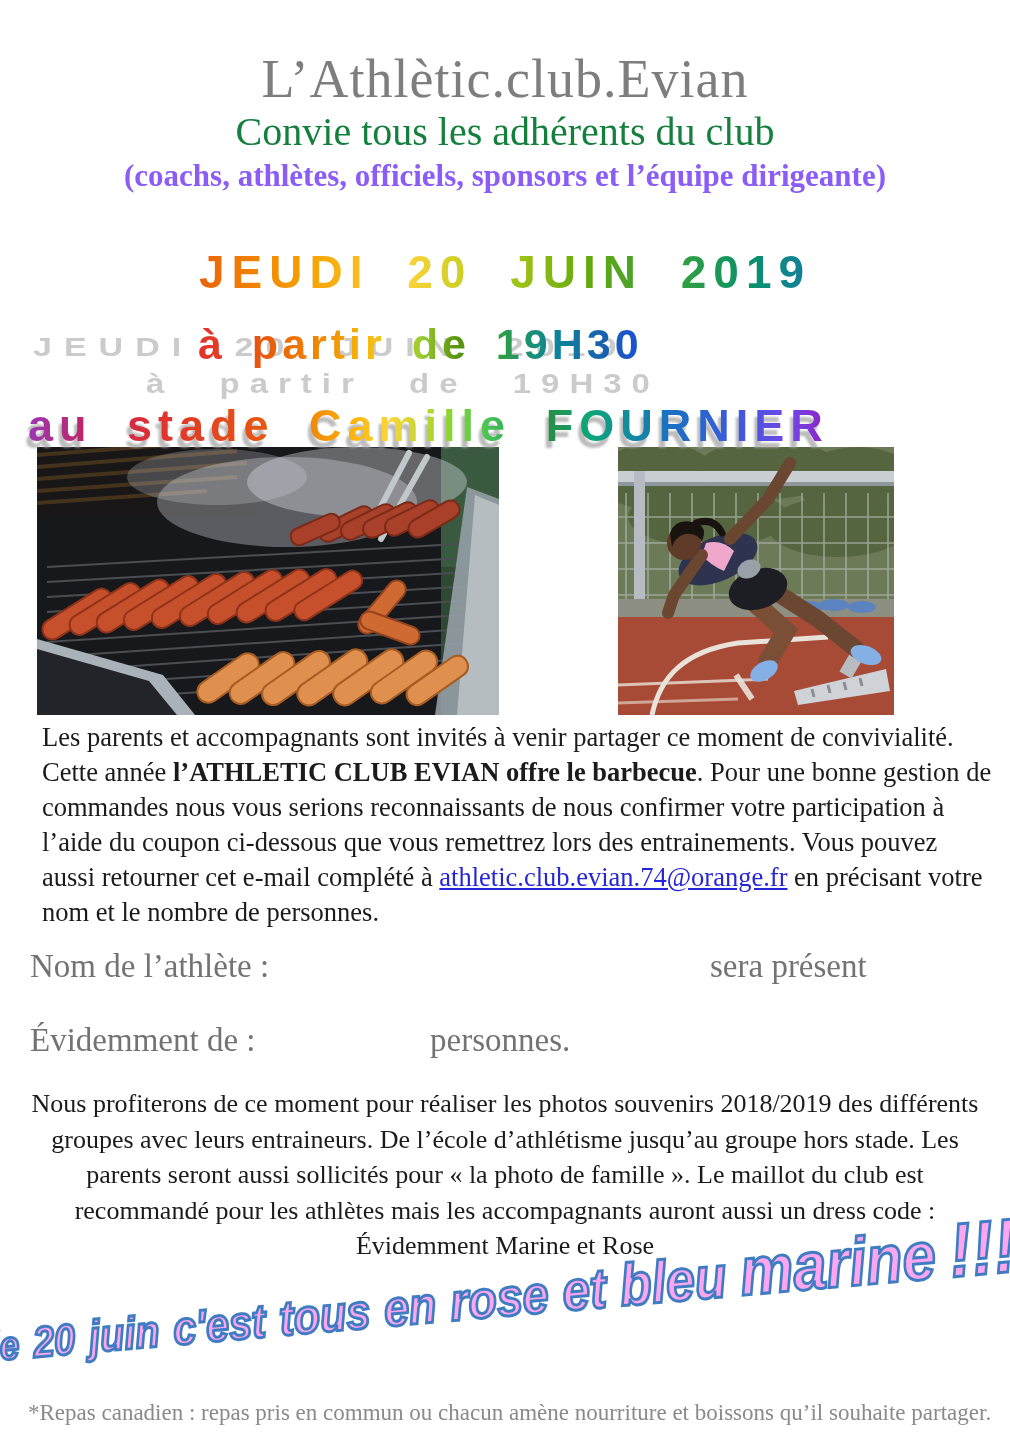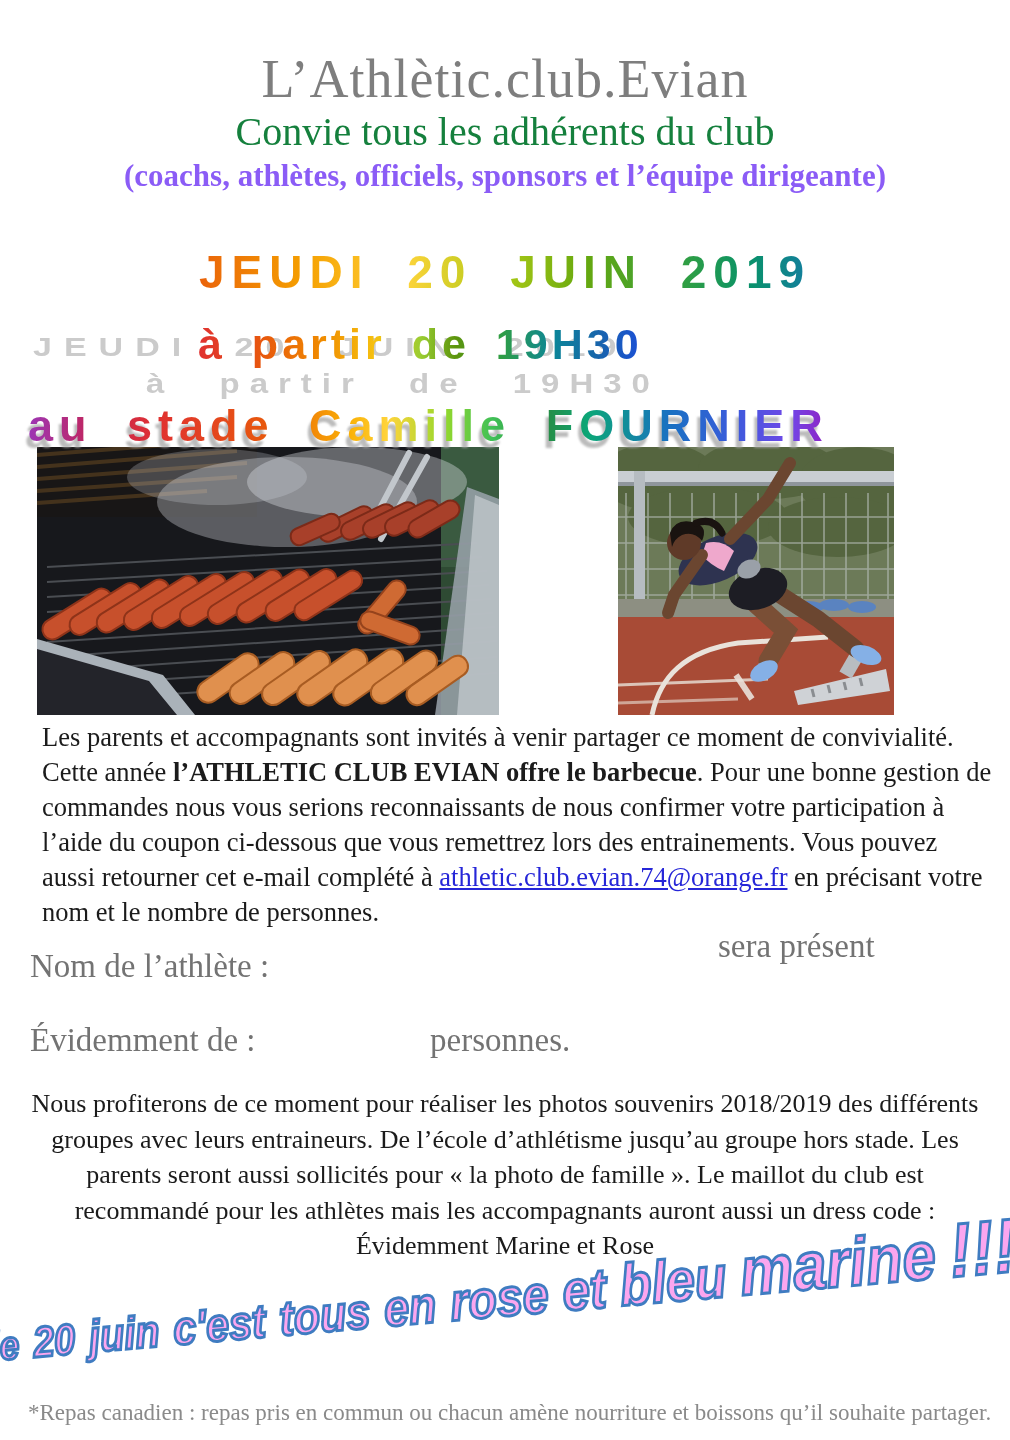--- a/index.html
+++ b/index.html
@@ -47,21 +47,21 @@
   .photo { border:0; display:block; }
   .photo-bbq { left:37px; top:447px; }
   .photo-run { left:618px; top:447px; }
 
   .para1 { left:30px; top:720px; width:952px; font-size:26.5px; line-height:35px; text-align:left;margin-left:12px; }
   .para1 b { font-weight:bold; }
   .email-link { color:#2626d8; text-decoration:underline; }
 
   .form-line { font-size:33px; color:#737373; }
   .lbl-name { left:30px; top:948px; }
-  .lbl-present { left:710px; top:928px;margin-left:8px; }
+  .lbl-present { left:710px; top:948px; }
   .lbl-accomp { left:30px; top:1022px; }
   .lbl-persons { left:430px; top:1022px; }
 
   .para2 { left:30px; top:1086px; width:950px; font-size:26px; line-height:35.5px; text-align:center; }
 
   .banner {
     left:-70px; top:1246px; width:1150px; height:150px; z-index:4;
     display:flex; align-items:baseline; justify-content:center;
     transform:rotate(-5deg) scaleX(0.88); transform-origin:center;
     font-family:"Liberation Sans", sans-serif; font-weight:bold; font-style:italic;

